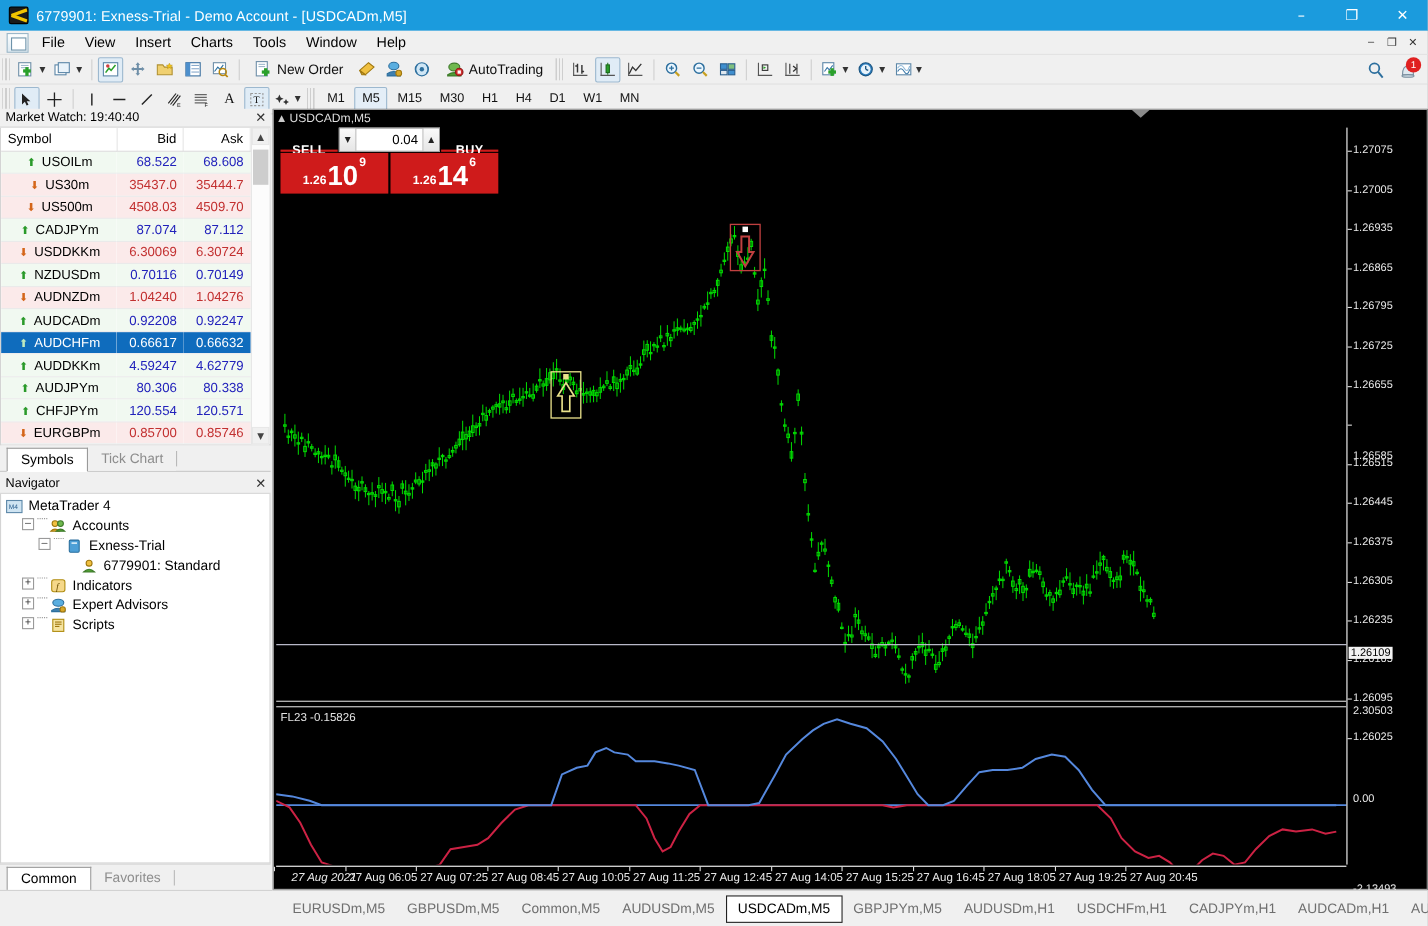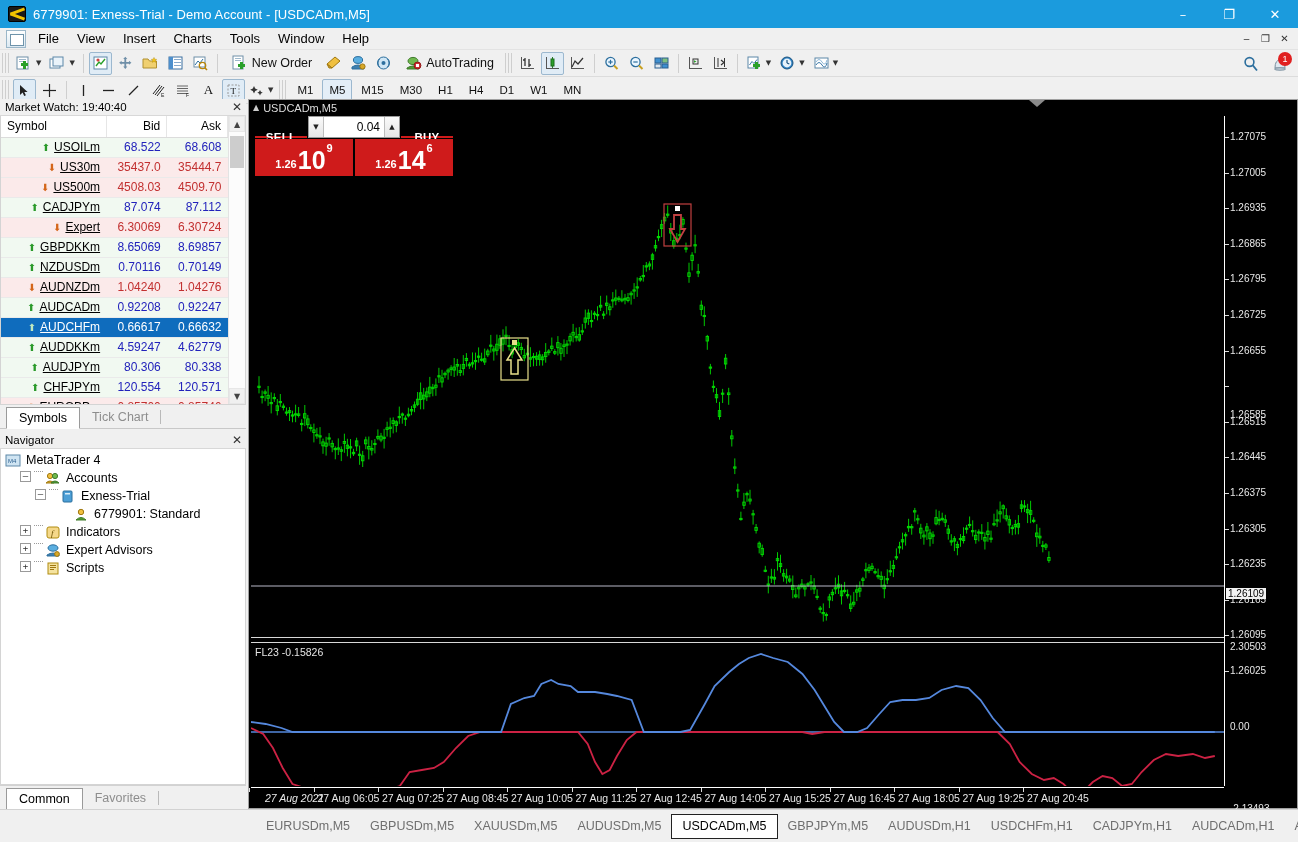--- a/index.html
+++ b/index.html
@@ -116,21 +116,21 @@
     font-weight:normal; background:#fff; color:#000; font-size:12px;
     border-bottom:1px solid #dcdcdc; border-right:1px solid #e6e6e6;
     height:21px; padding:0 6px;
   }
   table.mw th.sym { text-align:left; }
   table.mw th.num { text-align:right; }
   table.mw td {
     height:20px; padding:0 6px; border-bottom:1px solid #eaeaea; font-size:12px;
     white-space:nowrap; overflow:hidden;
   }
-  table.mw td.sym { text-align:right; color:#000;text-decoration:underline; }
+  table.mw td.sym { text-align:center; color:#000; }
   table.mw td.num { text-align:right; }
   tr.up td { background:#f1f9f1; }
   tr.up td.num { color:#2222bb; }
   tr.down td { background:#fbeaea; }
   tr.down td.num { color:#c23030; }
   tr.sel td { background:#0f6cbd !important; color:#fff !important; }
   tr.sel td.num { color:#fff !important; }
   .arrow-up { display:inline-block; width:11px; margin-right:4px; color:#2a9a2a; font-size:10px; font-family:"DejaVu Sans",sans-serif;}
   .arrow-dn { display:inline-block; width:11px; margin-right:4px; color:#d4661a; font-size:10px; font-family:"DejaVu Sans",sans-serif;}
   tr.sel .arrow-up, tr.sel .arrow-dn { color:#bfe9bf; }
@@ -648,28 +648,23 @@
                 <td class="sym"><span class="arrow-dn">⬇</span><span>US500m</span></td>
                 <td class="num">4508.03</td>
                 <td class="num">4509.70</td>
               </tr>
               <tr class="up">
                 <td class="sym"><span class="arrow-up">⬆</span><span>CADJPYm</span></td>
                 <td class="num">87.074</td>
                 <td class="num">87.112</td>
               </tr>
               <tr class="down">
-                <td class="sym"><span class="arrow-dn">⬇</span><span>Expert</span></td>
+                <td class="sym"><span class="arrow-dn">⬇</span><span>USDDKKm</span></td>
                 <td class="num">6.30069</td>
                 <td class="num">6.30724</td>
-              </tr>
-              <tr class="up">
-                <td class="sym"><span class="arrow-up">⬆</span><span>GBPDKKm</span></td>
-                <td class="num">8.65069</td>
-                <td class="num">8.69857</td>
               </tr>
               <tr class="up">
                 <td class="sym"><span class="arrow-up">⬆</span><span>NZDUSDm</span></td>
                 <td class="num">0.70116</td>
                 <td class="num">0.70149</td>
               </tr>
               <tr class="down">
                 <td class="sym"><span class="arrow-dn">⬇</span><span>AUDNZDm</span></td>
                 <td class="num">1.04240</td>
                 <td class="num">1.04276</td>
@@ -1444,21 +1439,21 @@
       </div>
   </div>
 </div>
 
 <div class="bottom-left-strip"></div>
 <div class="chart-tabbar" id="chart-tabbar">
     <div class="ctab">EURUSDm,M5</div>
     <div class="ctab-sep"></div>
     <div class="ctab">GBPUSDm,M5</div>
     <div class="ctab-sep"></div>
-    <div class="ctab">XAUUSDm,M5</div>
+    <div class="ctab">Common,M5</div>
     <div class="ctab-sep"></div>
     <div class="ctab">AUDUSDm,M5</div>
     <div class="ctab-sep"></div>
     <div class="ctab active">USDCADm,M5</div>
     <div class="ctab-sep"></div>
     <div class="ctab">GBPJPYm,M5</div>
     <div class="ctab-sep"></div>
     <div class="ctab">AUDUSDm,H1</div>
     <div class="ctab-sep"></div>
     <div class="ctab">USDCHFm,H1</div>

